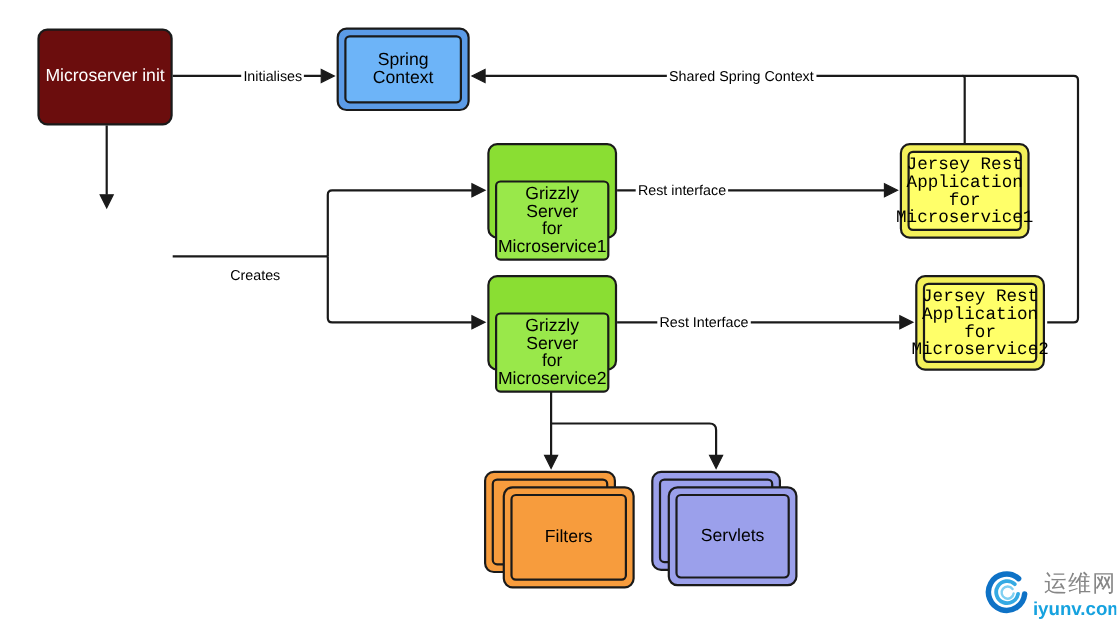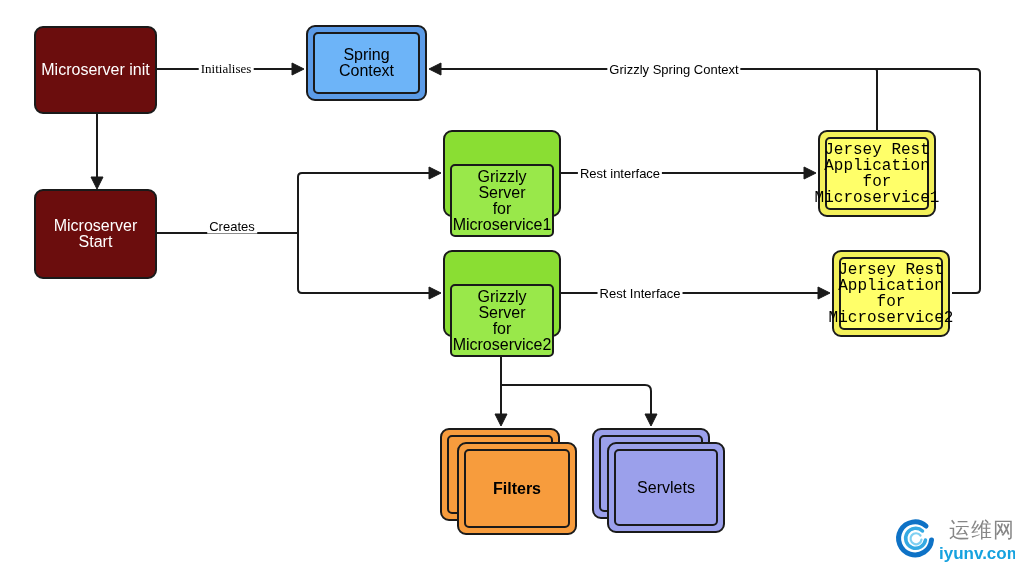--- a/index.html
+++ b/index.html
@@ -15,21 +15,21 @@
   .node.double{padding:5px;}
   .node .inner{
     box-sizing:border-box;width:100%;height:100%;border:2px solid #1a1a1a;border-radius:5px;
     display:flex;align-items:center;justify-content:center;white-space:pre-line;padding:2px;
   }
   .node.plain{display:flex;align-items:center;justify-content:center;color:#fff;}
   .maroon{background:var(--maroon);}
   .blue{background:var(--blue-outer);}  .blue .inner{background:var(--blue-inner);}
   .green{background:var(--green-outer);}.green .inner{background:var(--green-inner);margin-top:27px;}
   .yellow{background:var(--yellow-outer);font-family:Liberation Mono, monospace;}.yellow .inner{background:var(--yellow-inner);}
-  .orange{background:var(--orange);font-weight:bold;}    .orange .inner{background:var(--orange);}
+  .orange{background:var(--orange);}    .orange .inner{background:var(--orange);}
   .purple{background:var(--purple);}    .purple .inner{background:var(--purple);}
   
   svg.wires{position:absolute;left:0;top:0;width:1015px;height:574px;}
   svg.wires path{fill:none;stroke:var(--line);stroke-width:2px;}
   svg.wires polygon{fill:var(--line);stroke:var(--line);}
   .edge-label{
     position:absolute;transform:translate(-50%,-50%);background:#fff;padding:0 2px;
     font-size:13px;white-space:nowrap;
   }
   
@@ -66,37 +66,34 @@
     <path d="M952,293 H976 Q980,293 980,289 V73 Q980,69 976,69 H441"></path>
     <path d="M877,132 V71 Q877,69 875,69"></path>
     <polygon points="429,69 441,63 441,75"></polygon>
 
     <path d="M501,337 V414"></path>
     <polygon points="501,426 495,414 507,414"></polygon>
     <path d="M501,385 H645 Q651,385 651,391 V414"></path>
     <polygon points="651,426 645,414 657,414"></polygon>
   </svg>
 
-  <span class="edge-label" style="left:226px;top:69px;font-family:Liberation Serif, serif;">Initialises</span>
-  <span class="edge-label" style="left:674px;top:69px;">Grizzly Spring Context</span>
-  <span class="edge-label" style="left:232px;top:226px;">Creates</span>
+  <span class="edge-label" style="left:248px;top:69px;">Initialises</span>
+  <span class="edge-label" style="left:674px;top:69px;">Shared Spring Context</span>
+  <span class="edge-label" style="left:232px;top:250px;">Creates</span>
   <span class="edge-label" style="left:620px;top:173px;">Rest interface</span>
   <span class="edge-label" style="left:640px;top:293px;">Rest Interface</span>
 
   <div class="node plain maroon" style="left:34px;top:26px;width:123px;height:88px;">
     <span>Microserver init</span>
   </div>
 
   <div class="node double blue" style="left:306px;top:25px;width:121px;height:76px;">
     <div class="inner">Spring Context</div>
   </div>
 
-  <div class="node plain maroon" style="left:34px;top:189px;width:123px;height:90px;">
-    <span>Microserver Start</span>
-  </div>
 
   <div class="node double green" style="left:443px;top:130px;width:118px;height:87px;">
     <div class="inner">Grizzly Server
 for Microservice1</div>
   </div>
 
   <div class="node double green" style="left:443px;top:250px;width:118px;height:87px;">
     <div class="inner">Grizzly Server
 for Microservice2</div>
   </div>

